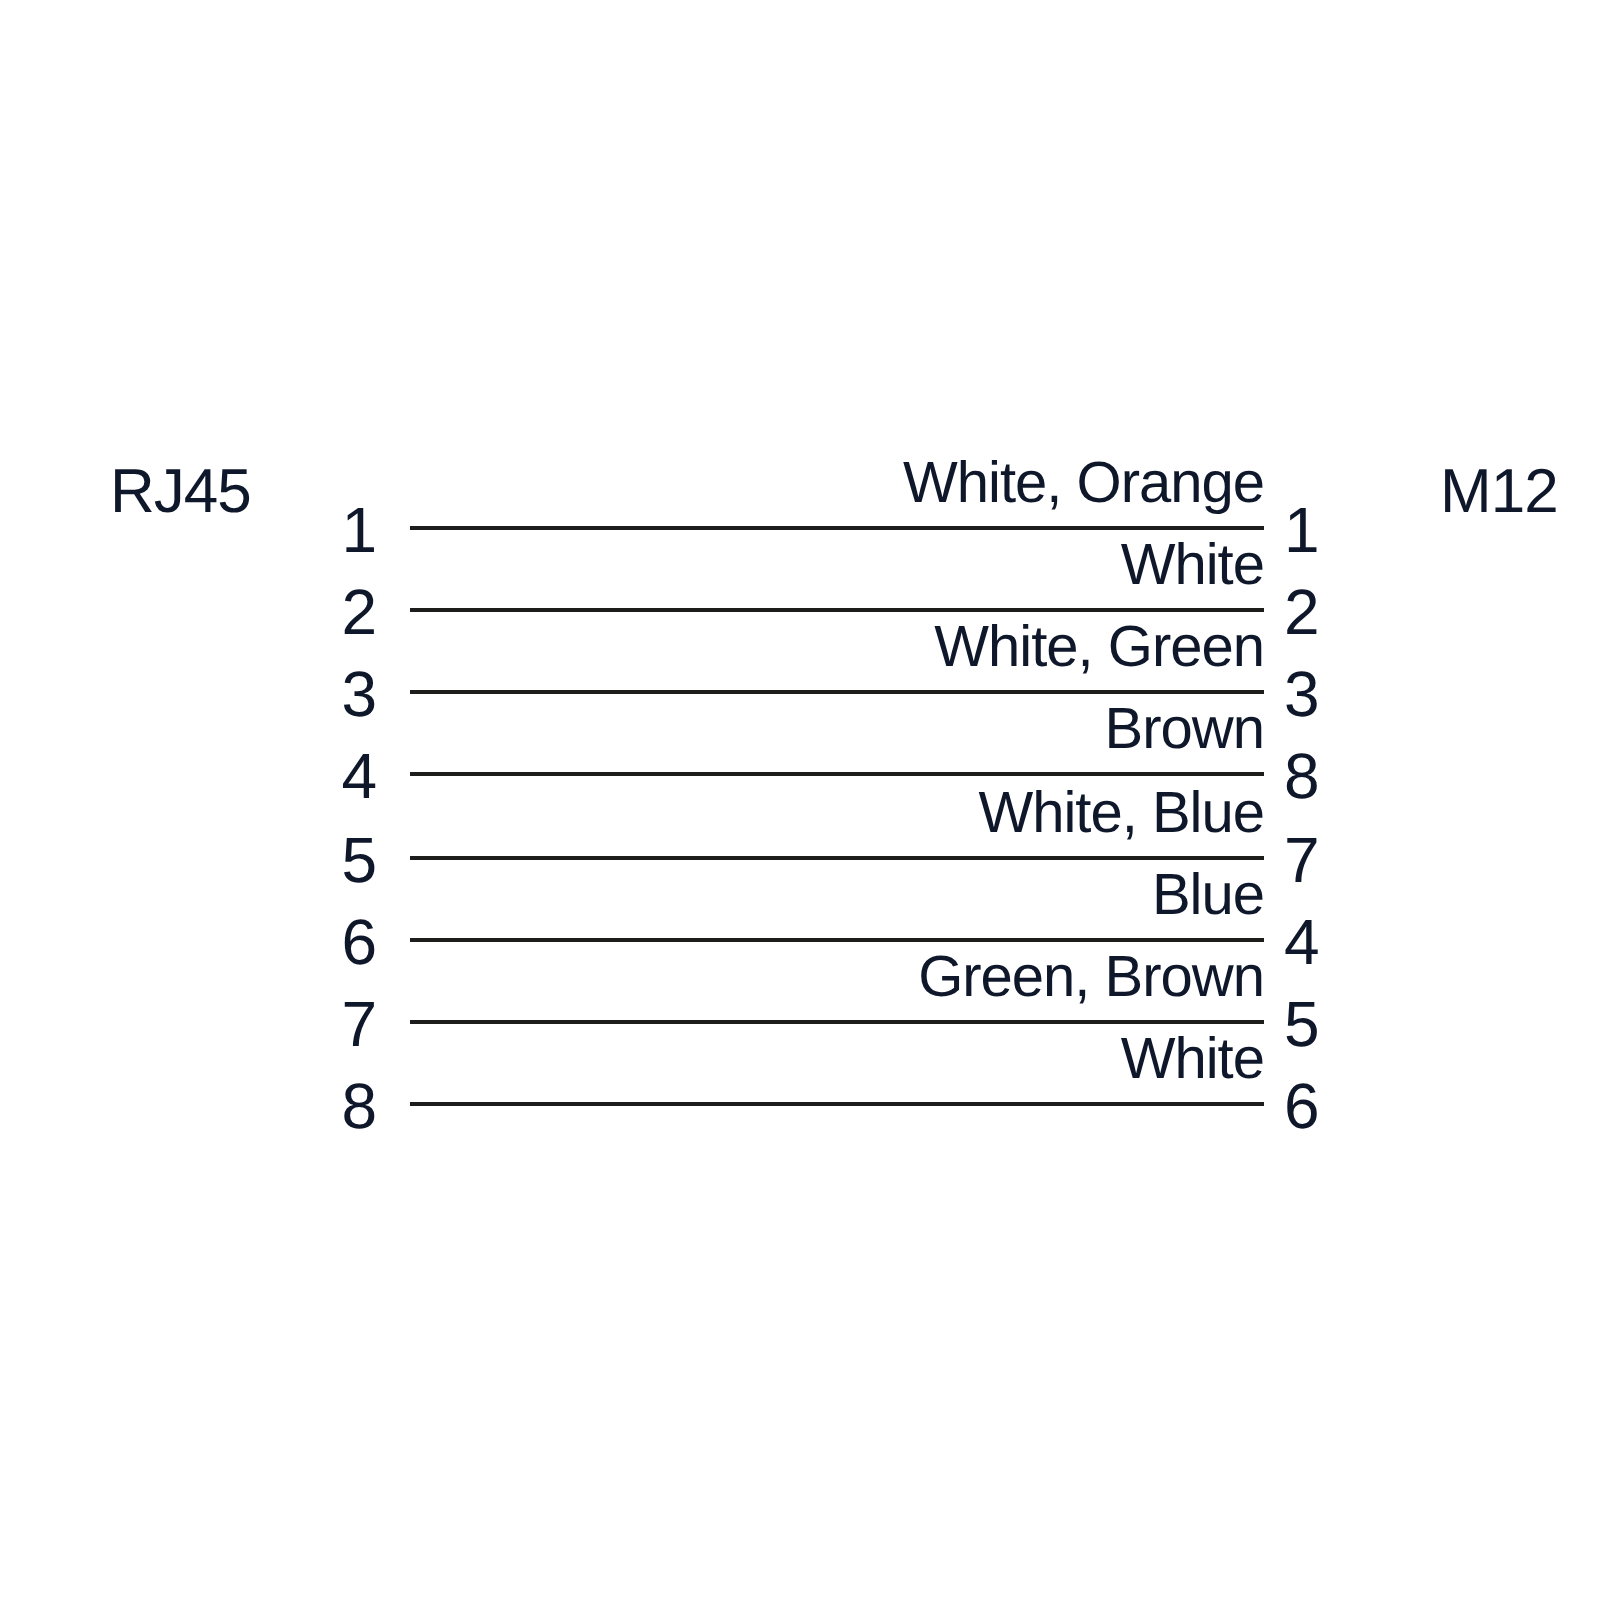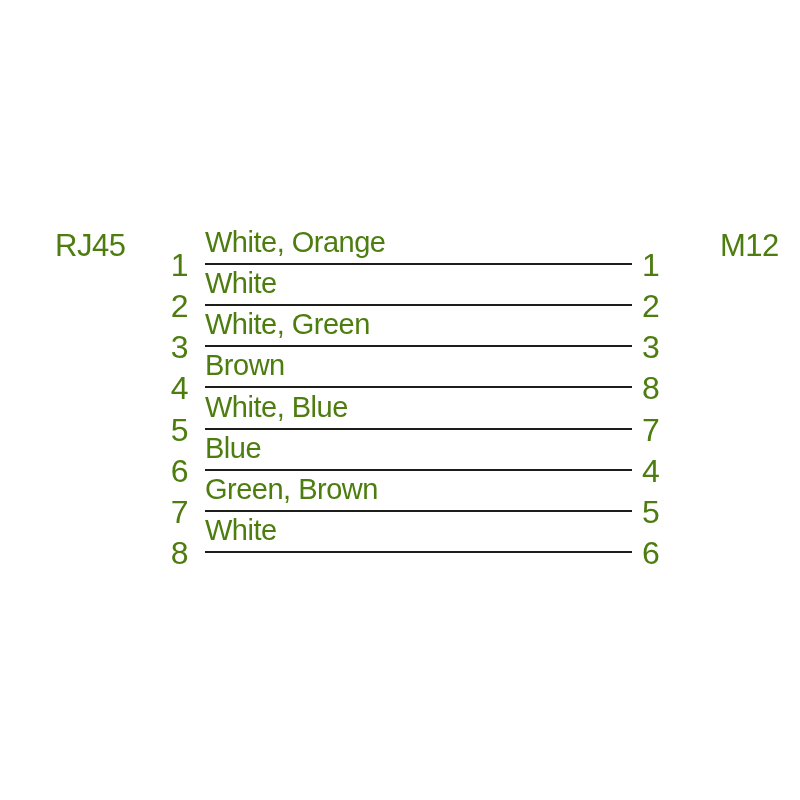--- a/index.html
+++ b/index.html
@@ -7,21 +7,21 @@
     padding: 0;
     background: #ffffff;
     font-family: "Liberation Sans", sans-serif;
   }
   .canvas {
     position: relative;
     width: 792px;
     height: 800px;
     background: #ffffff;
     overflow: hidden;
-    color: #4d7c0f;
+    color: #0f172a;
   }
   .connector-header {
     position: absolute;
     top: 230px;
     font-size: 31px;
     line-height: 31px;
     font-weight: 400;
     letter-spacing: -0.5px;
     white-space: nowrap;
   }
@@ -61,21 +61,21 @@
     width: 40px;
     text-align: left;
   }
   .wire-label {
     position: absolute;
     left: 205px;
     width: 427px;
     top: -36px;
     line-height: 31px;
     font-size: 29px;
-    text-align: left;
+    text-align: right;
     letter-spacing: -0.5px;
     white-space: nowrap;
   }
 </style>
 </head>
 <body>
 
 <div class="canvas">
 
   <div class="connector-header left">RJ45</div>

